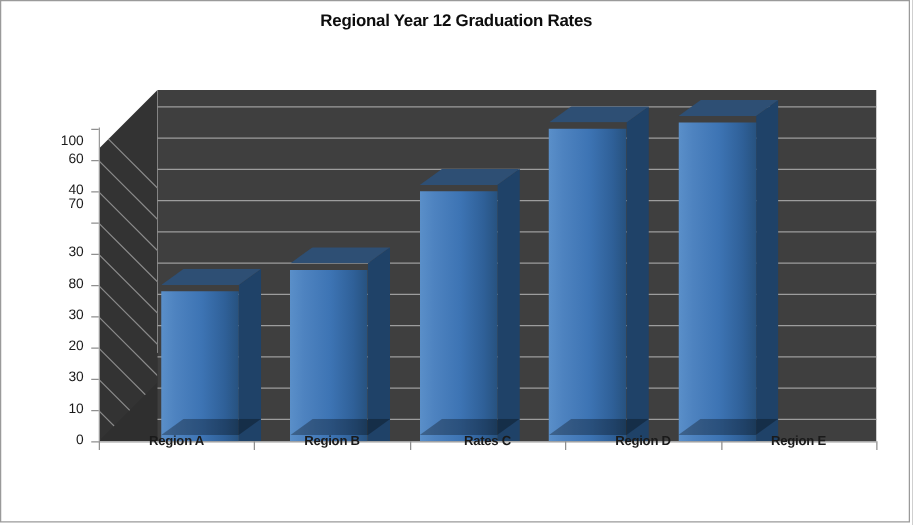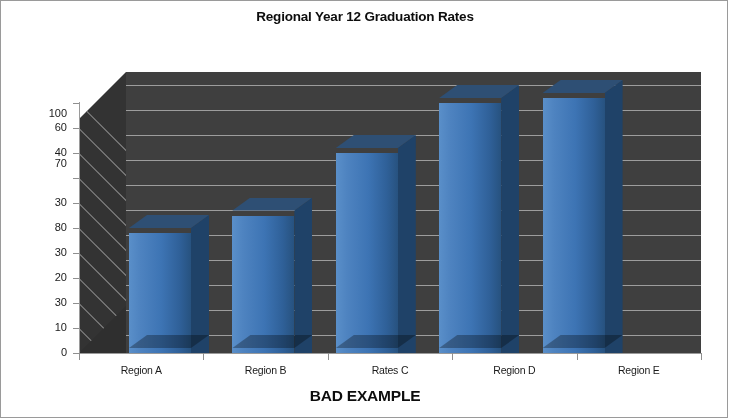--- a/index.html
+++ b/index.html
@@ -151,26 +151,27 @@
 
   .x-tick {
     position: absolute;
     top: 352px;
     width: 1px;
     height: 7px;
     background: #8f8f8f;
   }
   .x-label {
     position: absolute;
-    top: 363px;
+    top: 346px;
     width: 110px;
     text-align: center;
     font-size: 10.5px;
     color: #1a1a1a;
     letter-spacing: -0.2px;
+    font-weight: bold;
   }
 
   
   .bar3d {
     position: absolute;
   }
   .bar-front {
     position: absolute;
     left: 0;
     bottom: 0;
@@ -315,15 +316,14 @@
       <div class="x-tick" style="left: 451.2px;"></div>
       <div class="x-tick" style="left: 575.6px;"></div>
       <div class="x-tick" style="left: 700px;"></div>
       <div class="x-label" style="left: 85.2px;">Region A</div>
       <div class="x-label" style="left: 209.6px;">Region B</div>
       <div class="x-label" style="left: 334px;">Rates C</div>
       <div class="x-label" style="left: 458.4px;">Region D</div>
       <div class="x-label" style="left: 582.8px;">Region E</div>
     </div>
 
-  <div id="x-axis-title">BAD EXAMPLE</div>
 
 </div>
 
 </body></html>

